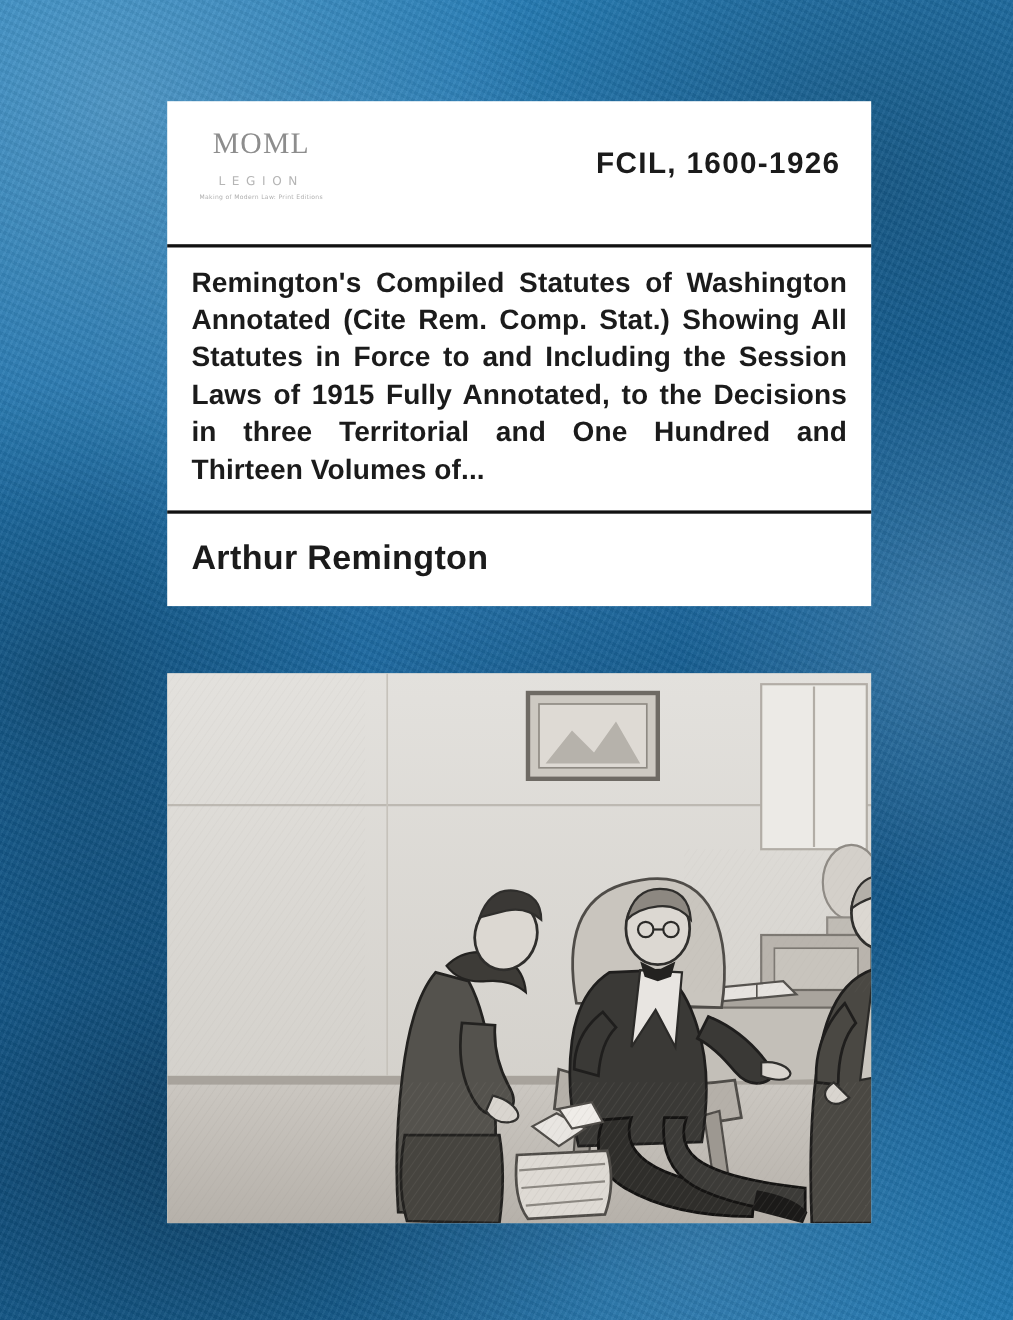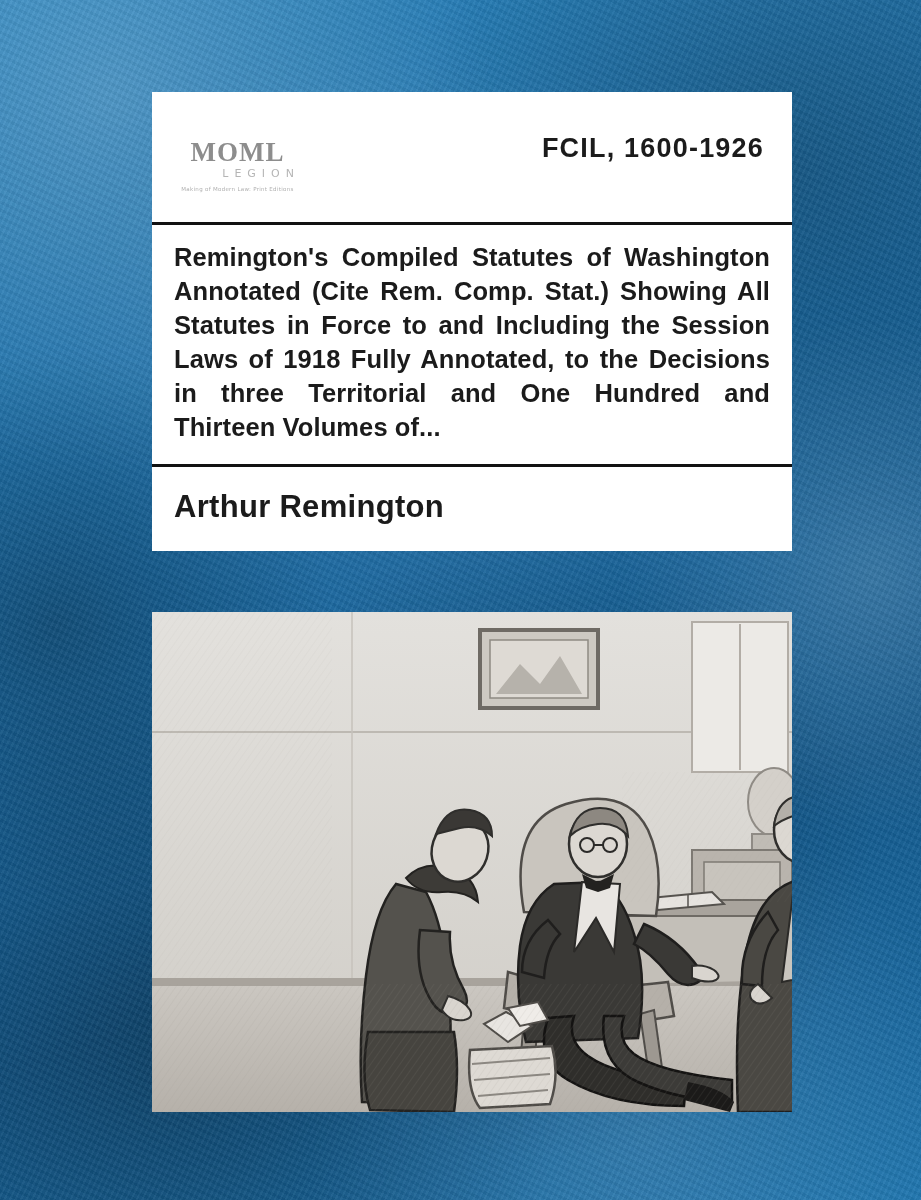--- a/index.html
+++ b/index.html
@@ -63,34 +63,32 @@
   .moml-logo {
     position: absolute;
     left: 23px;
     top: 25px;
     width: 125px;
     text-align: center;
     color: #9a9a9a;
   }
   .moml-word {
     font-family: "Liberation Serif", serif;
-    font-weight: bold;
+    font-weight: normal;
     font-size: 27px;
     letter-spacing: 1px;
     color: #8d8d8d;
     line-height: 1;
-    margin-top: 22px;
   }
   .moml-sub {
-    margin-top: 2px;
+    margin-top: 15px;
     font-size: 11px;
     letter-spacing: 6px;
     color: #b5b5b5;
     line-height: 1;
-    text-align: right;
   }
   .moml-tag {
     margin-top: 6px;
     font-size: 5.5px;
     color: #b0b0b0;
     letter-spacing: 0.3px;
     line-height: 1.5;
   }
   .series-label {
     position: absolute;
@@ -155,21 +153,21 @@
     <div class="header-band">
       <div class="moml-logo">
         <div class="moml-word">MOML</div>
         <div class="moml-sub">LEGION</div>
         <div class="moml-tag">Making of Modern Law: Print Editions</div>
       </div>
       <div class="series-label">FCIL, 1600-1926</div>
     </div>
 
     <div class="title-band">
-      <h1 class="book-title">Remington's Compiled Statutes of Washington Annotated (Cite Rem. Comp. Stat.) Showing All Statutes in Force to and Including the Session Laws of 1918 Fully Annotated, to the Decisions in three Territorial and One Hundred and Thirteen Volumes of...</h1>
+      <h1 class="book-title">Remington's Compiled Statutes of Washington Annotated (Cite Rem. Comp. Stat.) Showing All Statutes in Force to and Including the Session Laws of 1915 Fully Annotated, to the Decisions in three Territorial and One Hundred and Thirteen Volumes of...</h1>
     </div>
 
     <div class="author-band">
       <p class="book-author">Arthur Remington</p>
     </div>
 
   </div>
 
   <div class="illustration">
     <svg width="640" height="500" viewBox="0 0 640 500" xmlns="http://www.w3.org/2000/svg">

